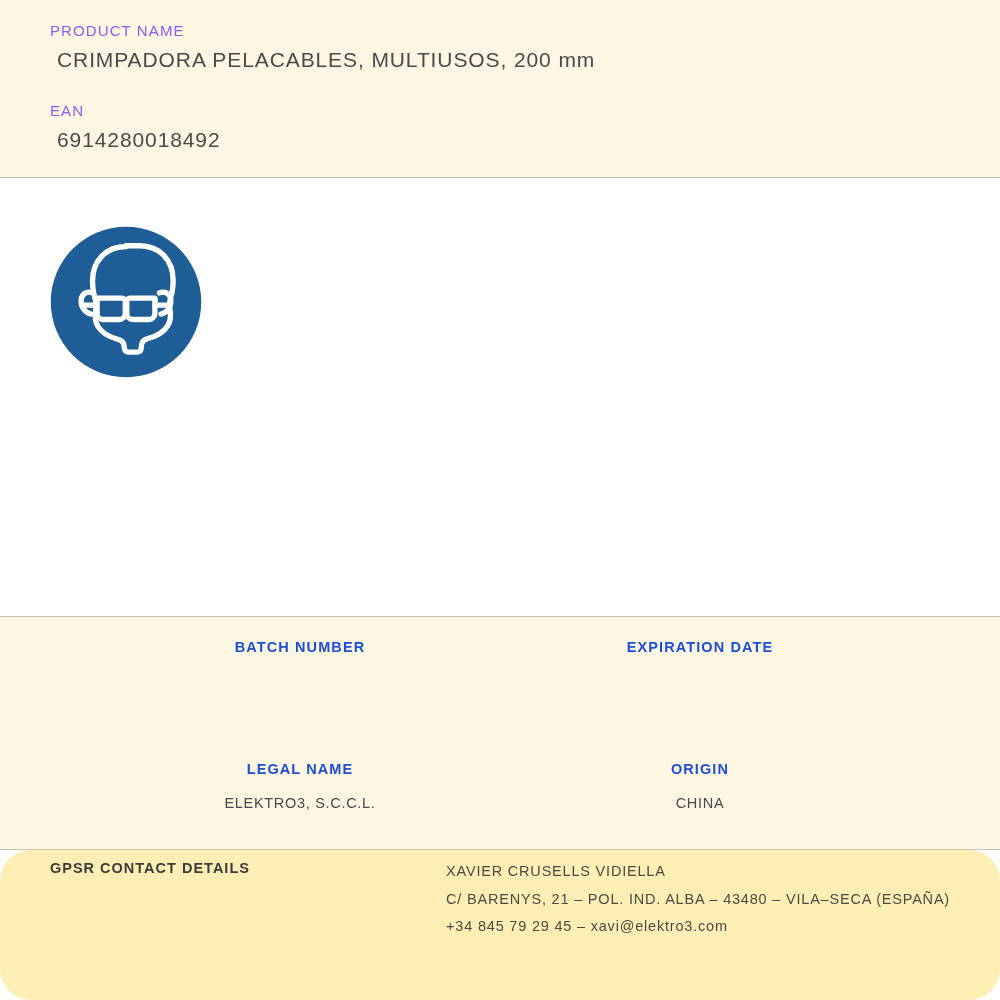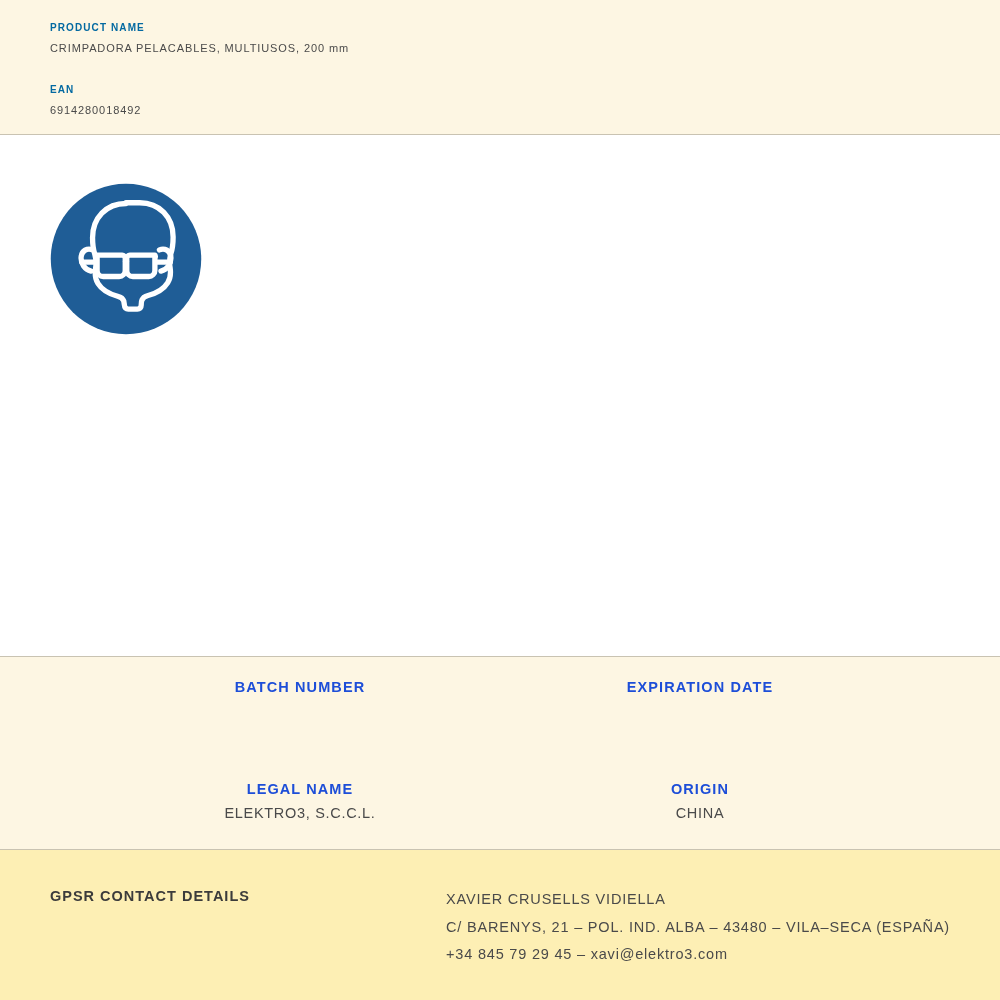--- a/index.html
+++ b/index.html
@@ -24,31 +24,31 @@
     flex-direction: column;
   }
 
   
   .top-block {
     background: #fdf6e3;
     padding: 22px 50px 18px 50px;
     border-bottom: 1px solid #c9c3b2;
   }
   .field-label {
-    font-size: 10px;
-    font-weight: 700;
+    font-size: 15px;
+    font-weight: 400;
     letter-spacing: 1.1px;
-    color: #0369a1;
+    color: #8b5cf6;
     margin: 0 0 9px 0;
   }
   .field-value {
-    font-size: 11px;
+    font-size: 21px;
     letter-spacing: 0.9px;
     color: #4a4a4a;
-    margin: 0;
+    margin: 7px;
   }
   .field-group + .field-group { margin-top: 30px; }
 
   
   .picto-area {
     background: #ffffff;
     flex: 1 1 auto;
     padding: 48px 50px 0 50px;
     position: relative;
   }
@@ -78,33 +78,34 @@
     font-size: 14.5px;
     font-weight: 700;
     letter-spacing: 1.1px;
     color: #1d4ed8;
     margin: 0 0 8px 0;
   }
   .meta-value {
     font-size: 14.5px;
     letter-spacing: 0.7px;
     color: #4a4a4a;
-    margin: 8px;
+    margin: 18px;
     min-height: 18px;
   }
   .meta-row.second { margin-top: 52px; }
 
   
   .footer {
     background: #fdefb4;
-    padding: 36px 50px 22px 50px;
+    padding: 8px 50px 22px 50px;
     display: flex;
     justify-content: space-between;
     align-items: flex-start;
     min-height: 150px;
+    border-radius: 31px;
   }
   .footer-label {
     font-size: 14.5px;
     font-weight: 700;
     letter-spacing: 1px;
     color: #3b3b3b;
     padding-top: 2px;
     white-space: nowrap;
   }
   .footer-lines {

